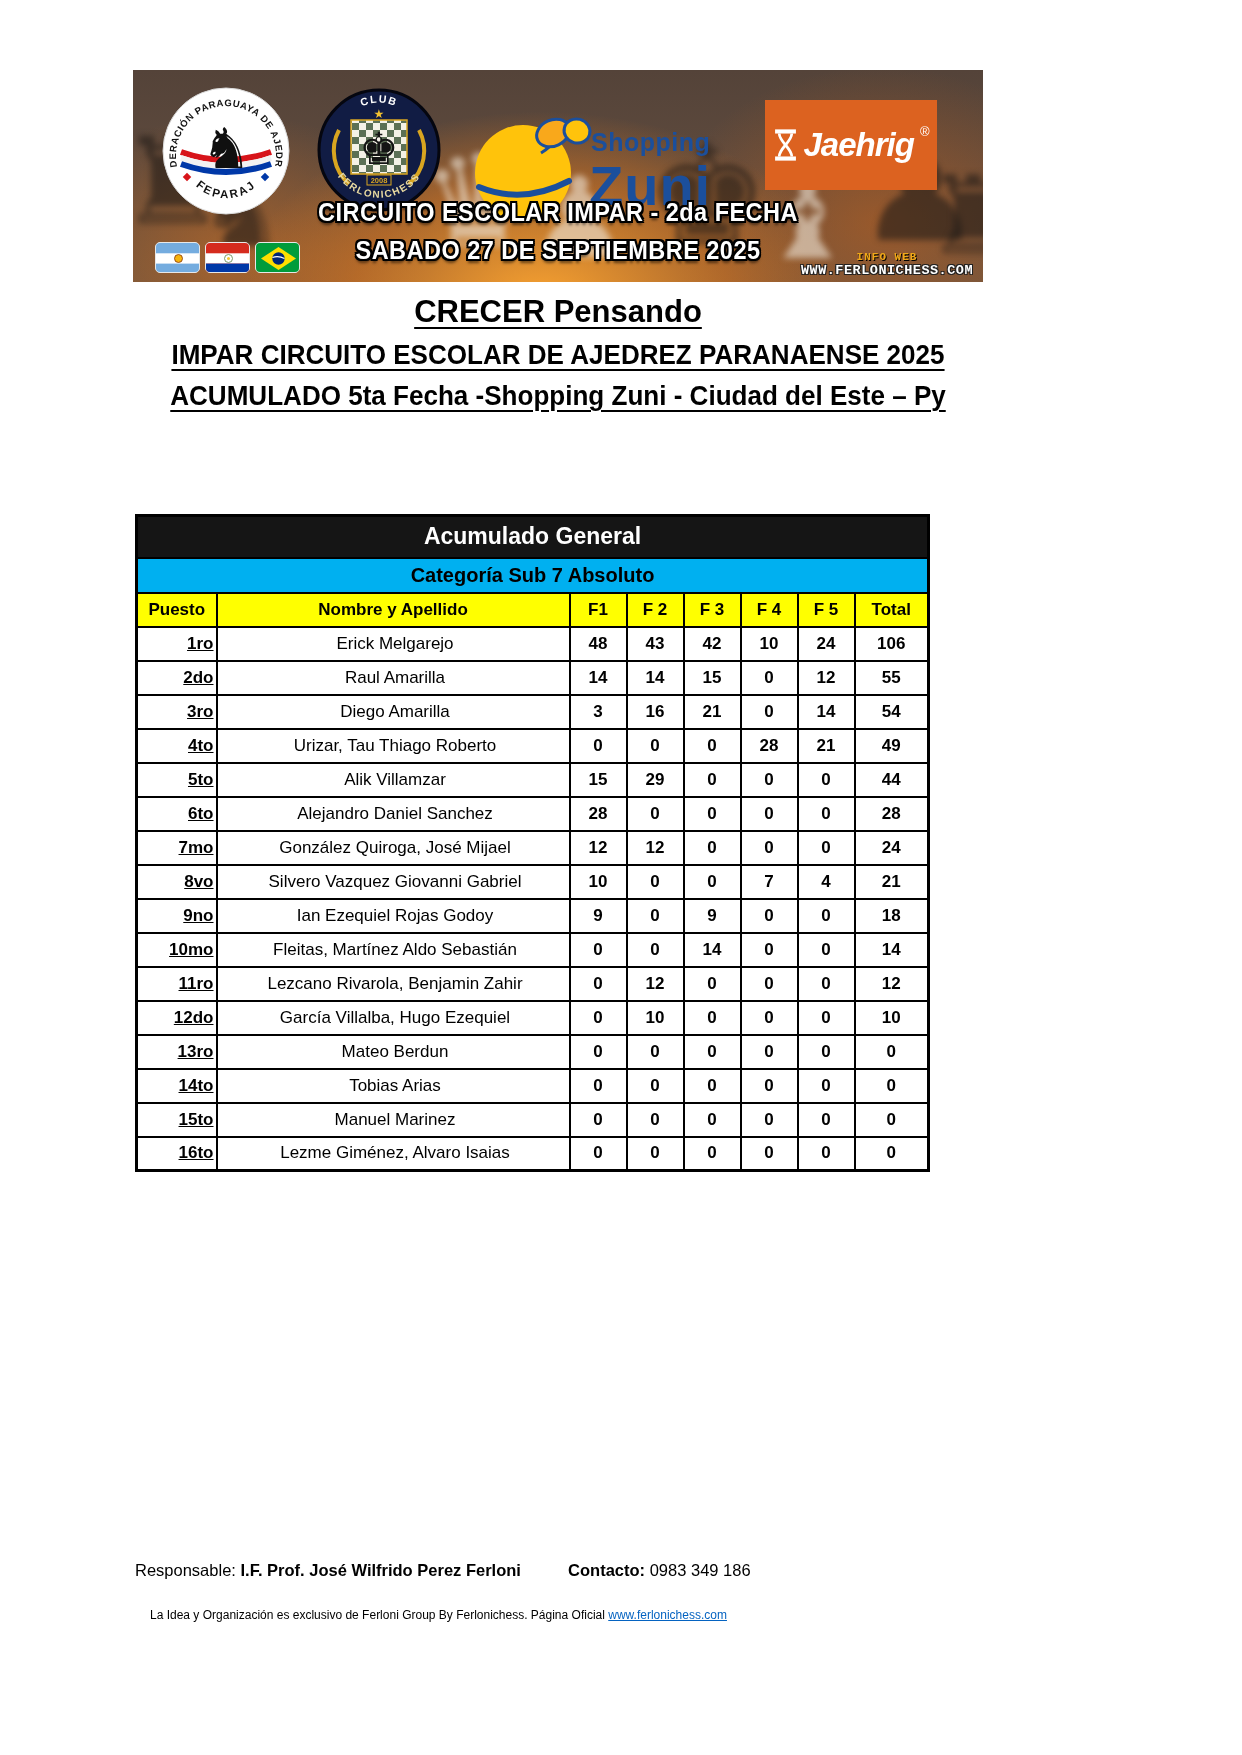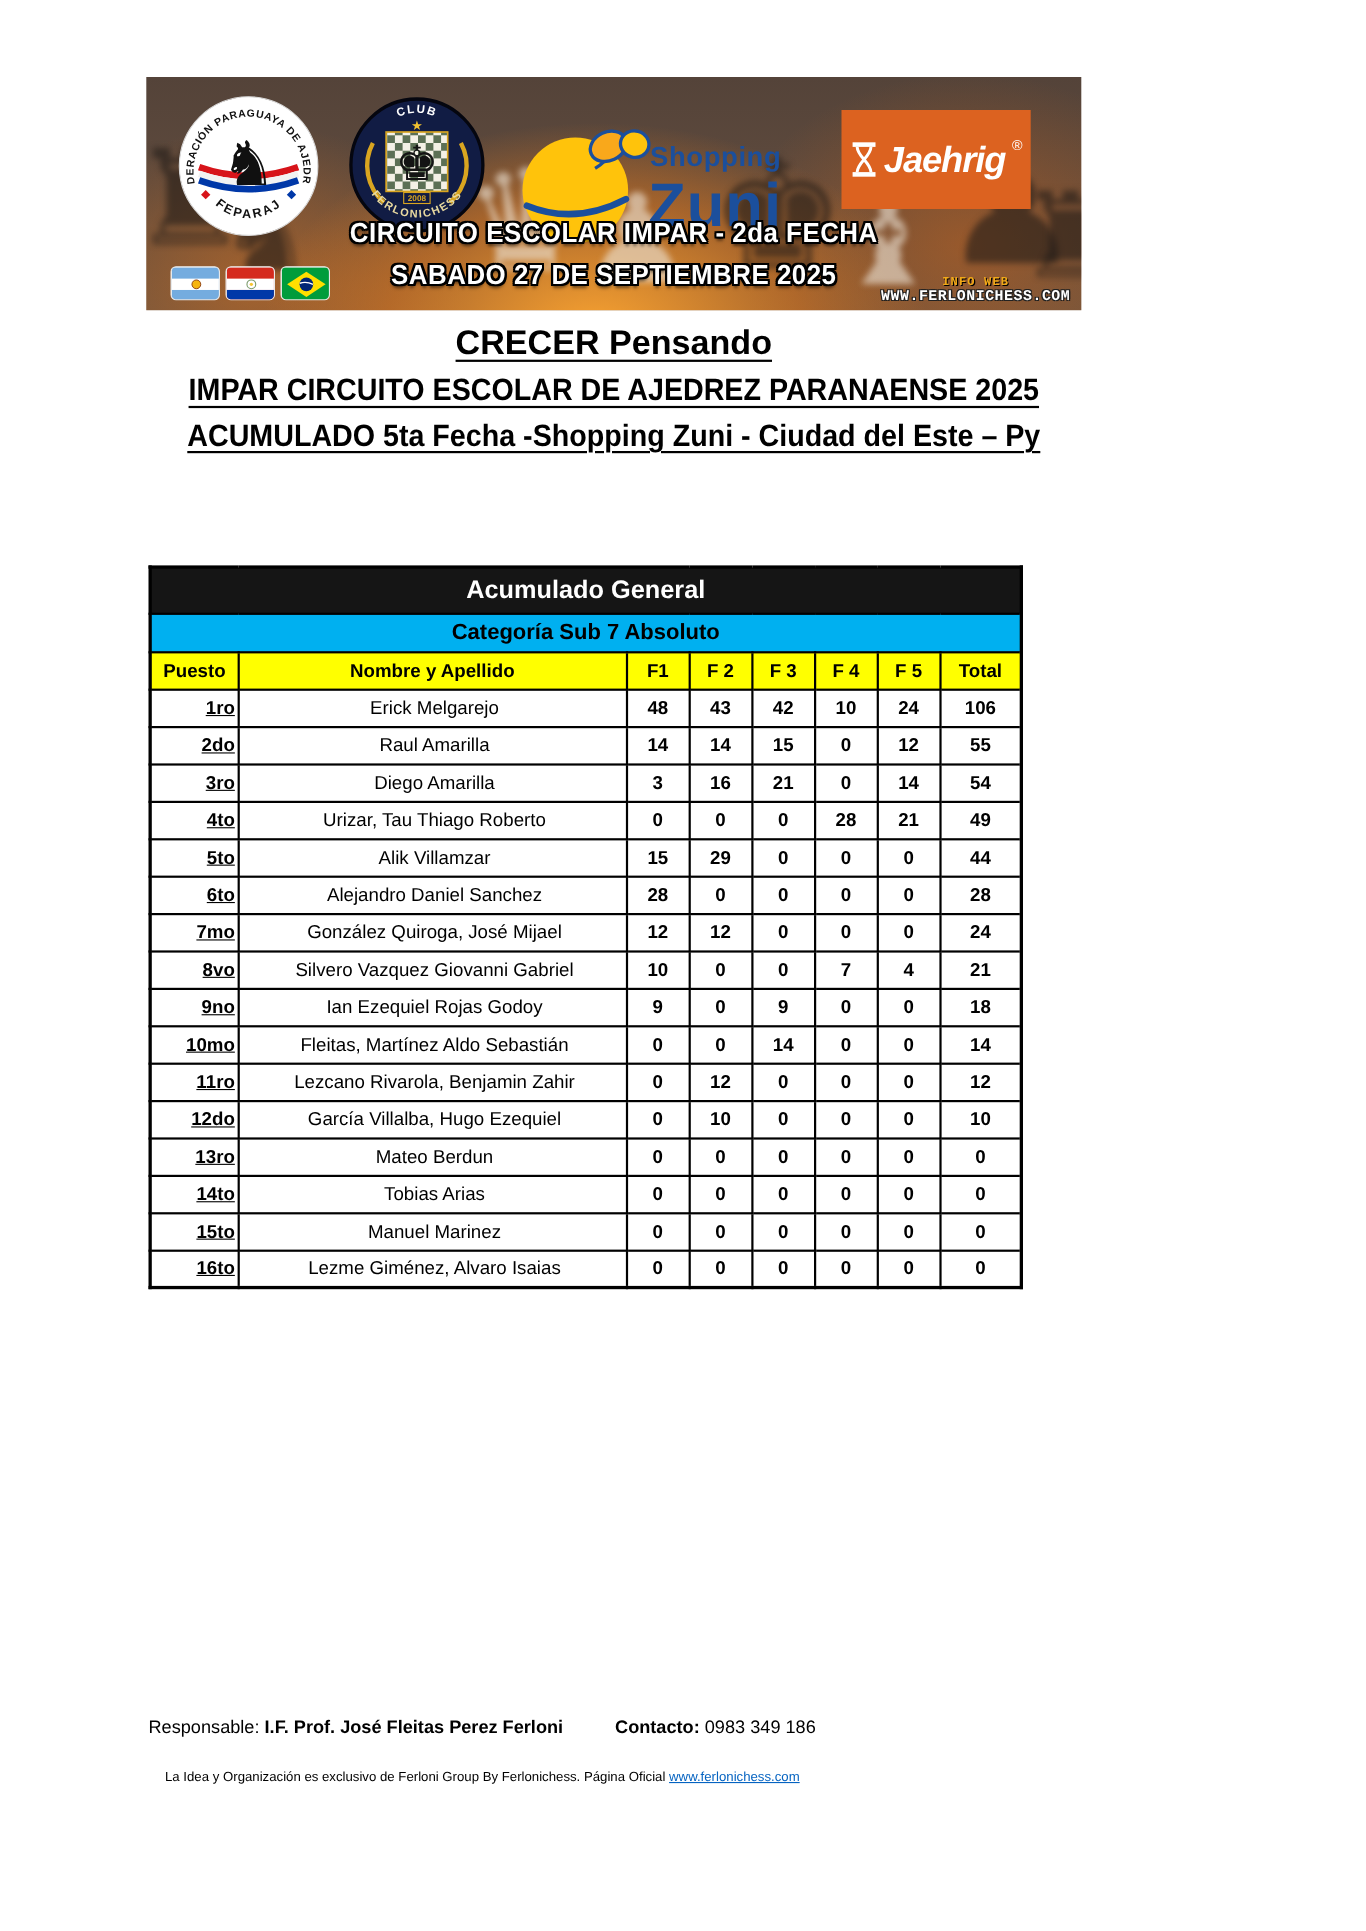--- a/index.html
+++ b/index.html
@@ -412,21 +412,21 @@
     <td class="cell-f">0</td>
     <td class="cell-f">0</td>
     <td class="cell-total">0</td>
   </tr>
       </tbody>
   </table>
 </div>
 
 <div class="footer-1">
   <span>Responsable:</span>
-  <span class="bold">I.F. Prof. José Fleitas Perez Ferloni</span>
+  <span class="bold">I.F. Prof. José Wilfrido Perez Ferloni</span>
   <span class="gap"></span>
   <span class="bold">Contacto:</span>
   <span>0983 349 186</span>
 </div>
 <div class="footer-2">
   <span>La Idea y Organización es exclusivo de Ferloni Group By Ferlonichess. Página Oficial</span>
   <span class="site-link">www.ferlonichess.com</span>
 </div>
 
 </body></html>

